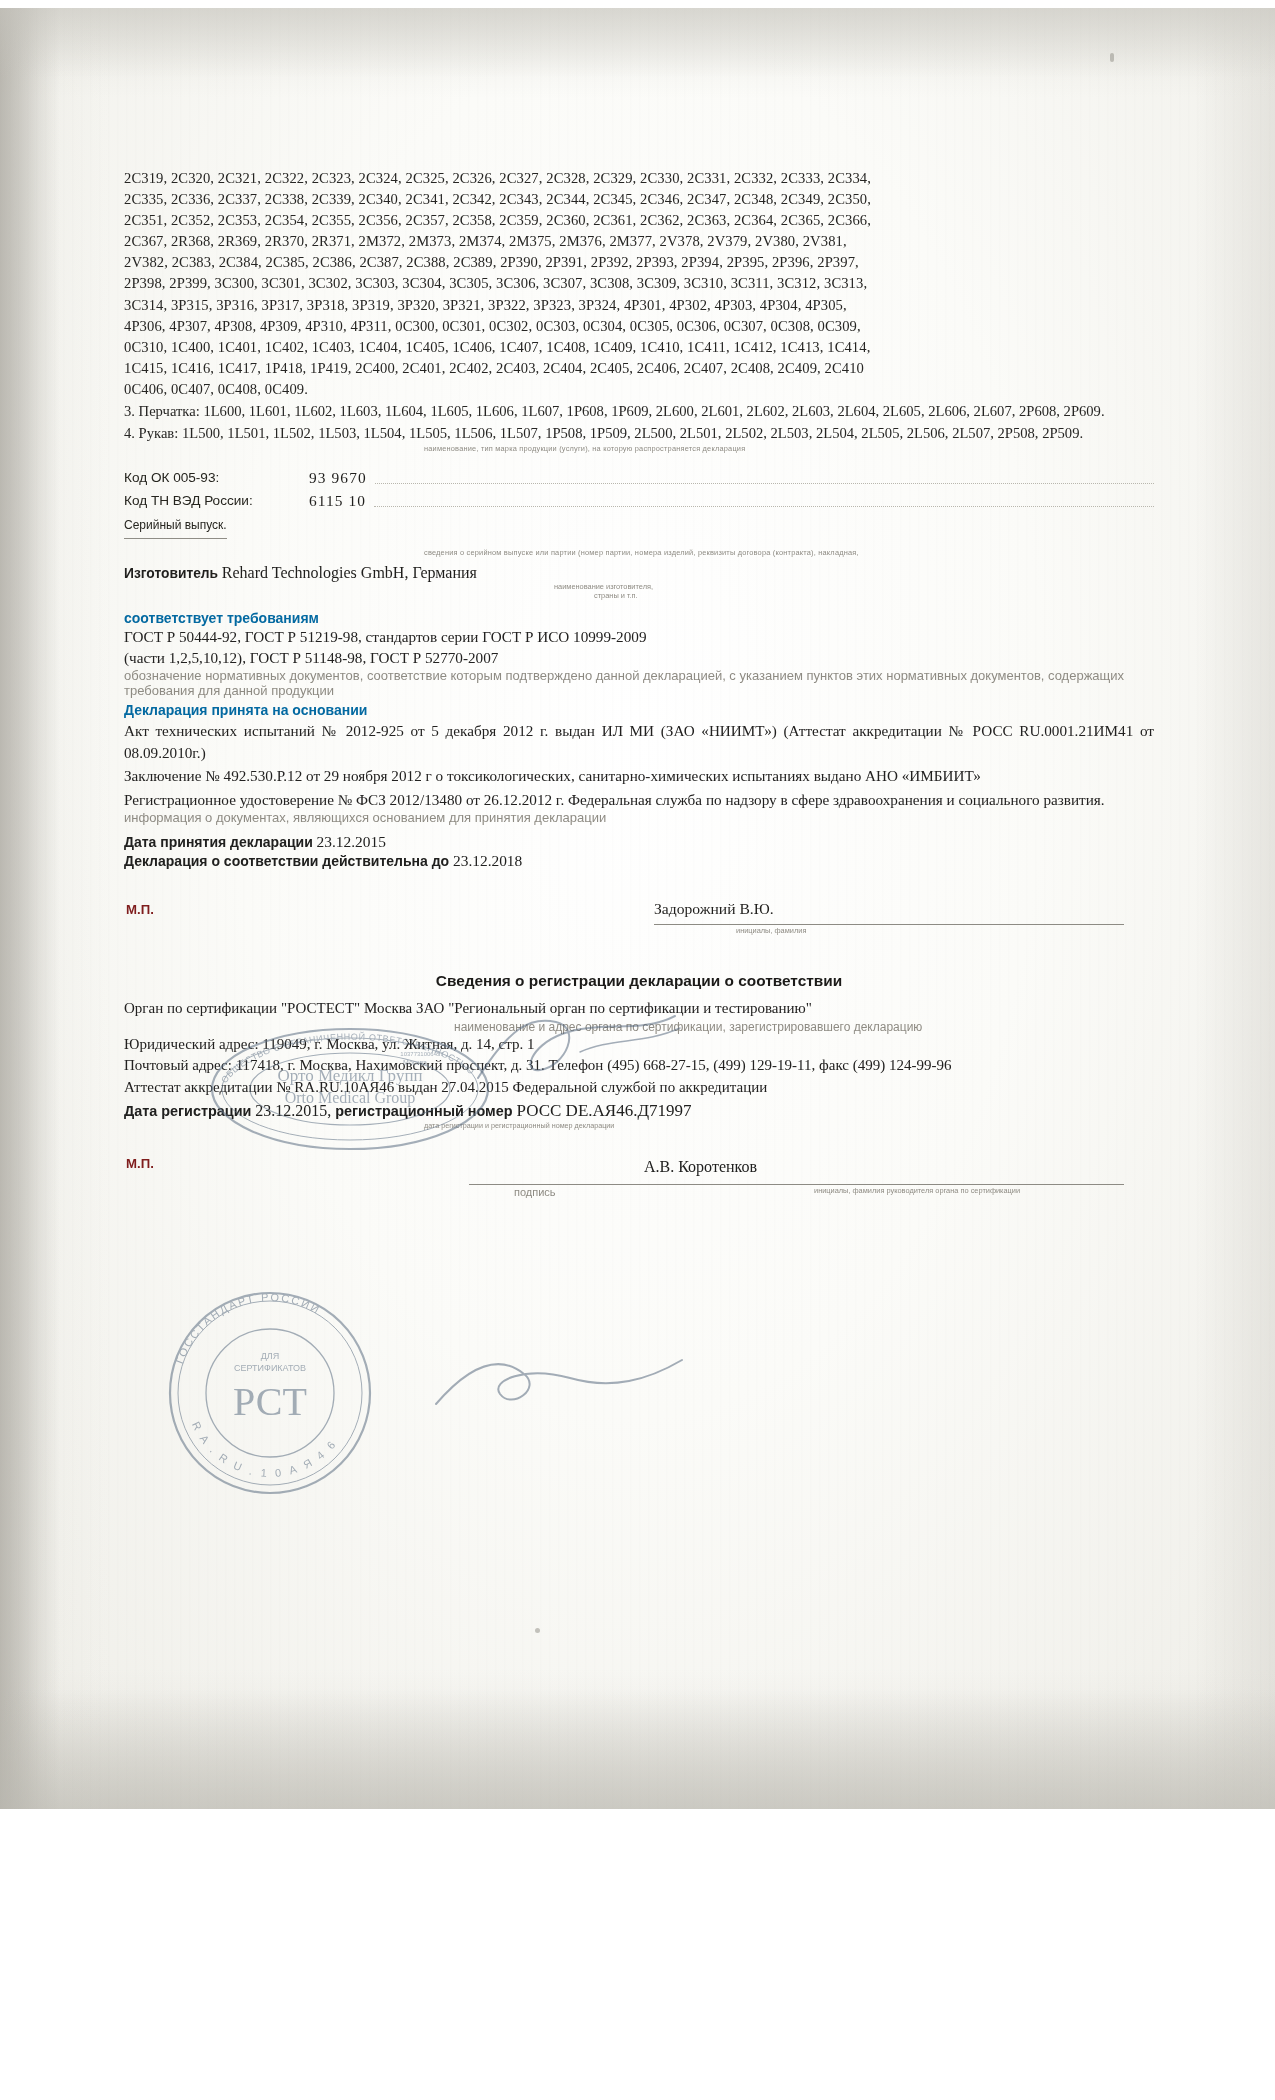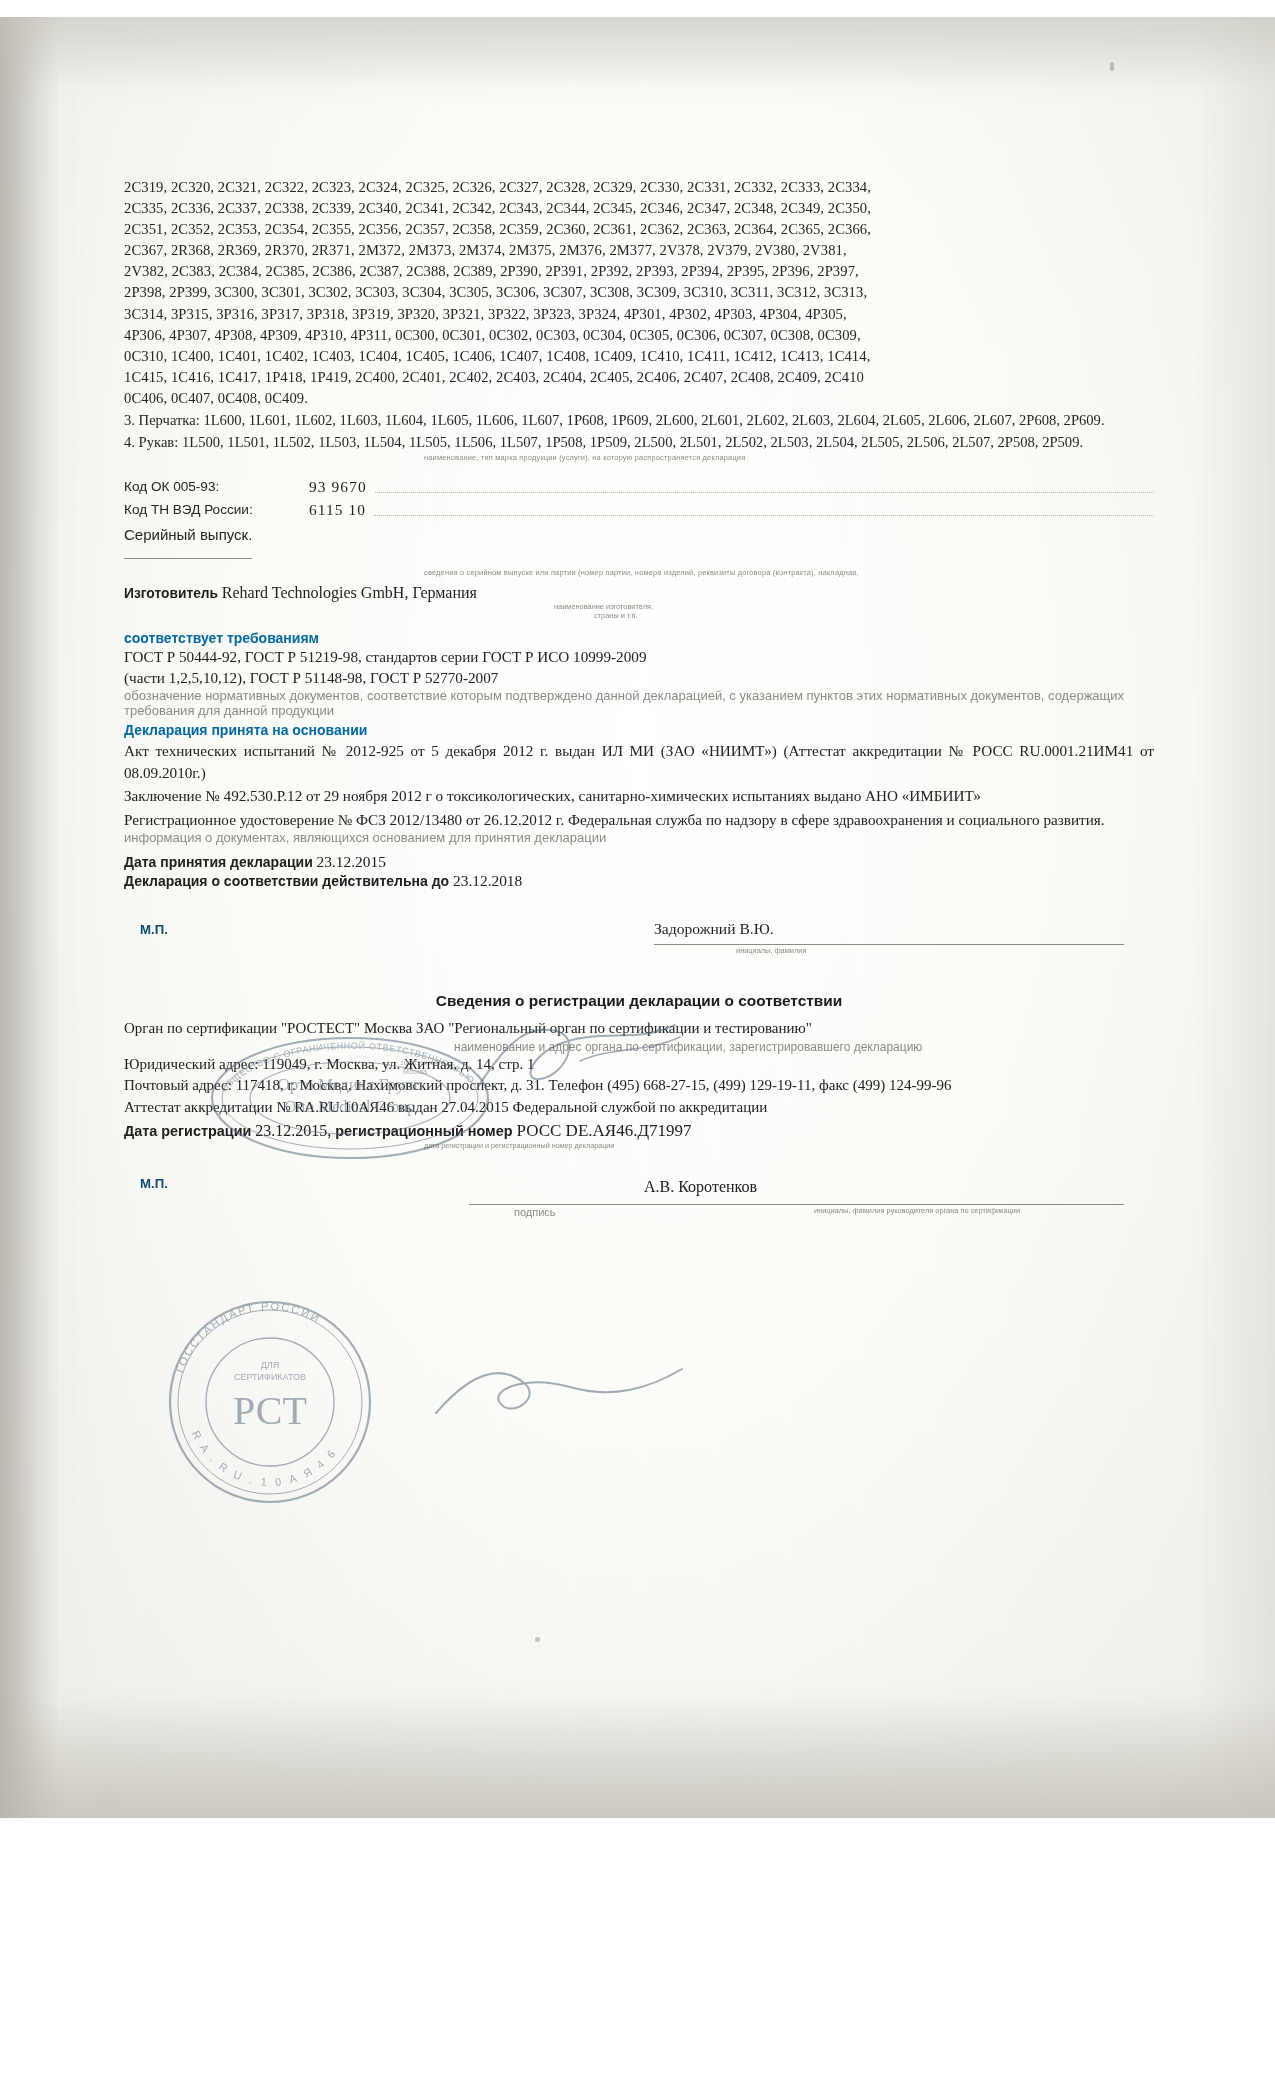--- a/index.html
+++ b/index.html
@@ -7,21 +7,21 @@
     padding: 0;
     background: #ffffff;
   }
   body {
     font-family: "Liberation Serif", serif;
   }
   .page {
     position: relative;
     width: 1275px;
     height: 1801px;
-    margin: 17px auto;
+    margin: 8px auto;
     background: #f2f1ec;
     overflow: hidden;
   }
   
   .paper-tint {
     position: absolute;
     inset: 0;
     background:
       linear-gradient(90deg, rgba(205,203,196,0.55) 0px, rgba(232,231,225,0.25) 38px, rgba(255,255,255,0) 110px),
       linear-gradient(180deg, rgba(222,221,214,0.5) 0px, rgba(250,250,247,0) 90px),
@@ -87,26 +87,26 @@
     color: #1f1e1c;
   }
   .kv-underline {
     flex: 1;
     border-bottom: 1px dotted #b9b7ae;
     margin: 0 0 5px 8px;
     height: 1px;
   }
   .serial {
     font-family: "Liberation Sans", sans-serif;
-    font-size: 15px;
+    font-size: 12px;
     margin-top: 2px;
     color: #26251f;
     border-bottom: 1px solid #8f8d86;
     display: inline-block;
-    padding-bottom: 12px;
+    padding-bottom: 1px;
   }
   .tiny-note {
     font-family: "Liberation Sans", sans-serif;
     font-size: 7.4px;
     color: #8e8b83;
     letter-spacing: 0.2px;
   }
   .note-row {
     position: relative;
     height: 12px;
@@ -185,23 +185,23 @@
   .sig-block {
     position: relative;
     margin-top: 14px;
     height: 86px;
   }
   .mp {
     font-family: "Liberation Sans", sans-serif;
     font-weight: bold;
     font-size: 13.2px;
     position: absolute;
-    left: 16px;
+    left: 2px;
     top: 18px;
-    color: #0c4a6e;
+    color: #7f1d1d;
   }
   .sig-name {
     position: absolute;
     left: 530px;
     top: 16px;
     font-size: 15.6px;
     color: #201f1d;
   }
   .sig-rule {
     position: absolute;

